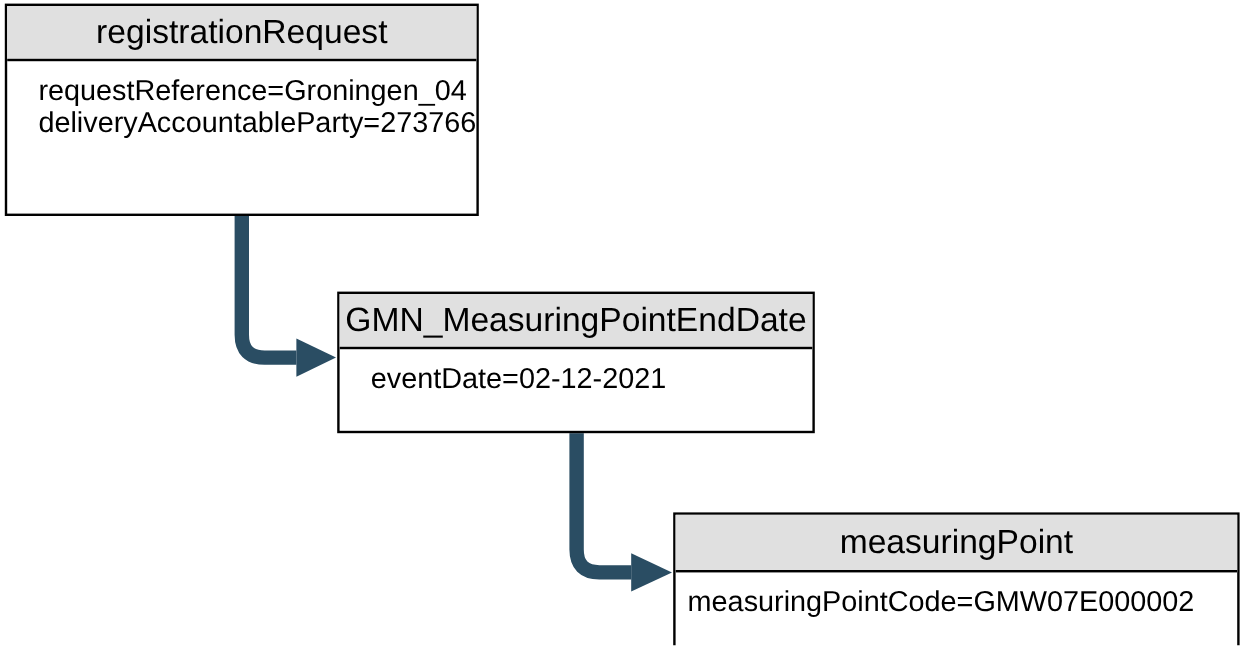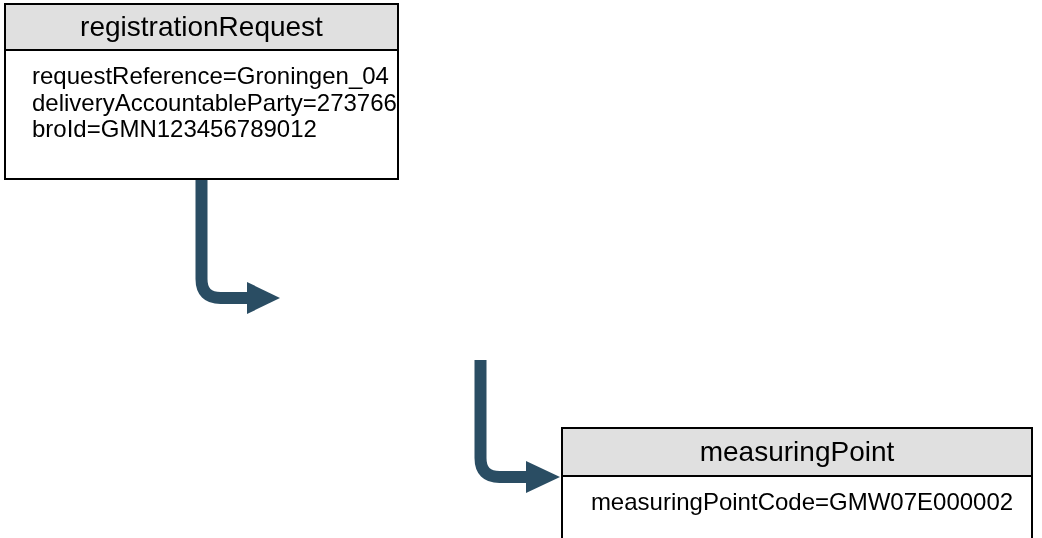--- a/index.html
+++ b/index.html
@@ -60,21 +60,20 @@
   }
   .node1 { left: 4px;   top: 3px;   width: 395px; height: 177px; }
   .node2 { left: 281px; top: 243px; width: 398px; height: 118px; }
   .node3 { left: 561px; top: 427px; width: 472px; height: 119px; }
   .node3 .node-header { height: 46px; }
   .node3 .node-body {
     padding: 0 0 0 10px;
     height: 50px;
     display: flex;
     align-items: center;
-    justify-content: center;
   }
   .attr-line { display: block; }
 </style>
 </head>
 <body>
 
 <div class="canvas">
 
   <svg class="edges" viewBox="0 0 1042 538" xmlns="http://www.w3.org/2000/svg">
     <g>
@@ -85,24 +84,29 @@
       <path class="edge-path" d="M 480.5 360 L 480.5 458 Q 480.5 477 499.5 477 L 526 477"></path>
       <polygon class="edge-head" points="526,461 526,493 560,477"></polygon>
     </g>
   </svg>
 
   <div class="node node1">
     <div class="node-header">registrationRequest</div>
     <div class="node-body">
       <span class="attr-line">requestReference=Groningen_04</span>
       <span class="attr-line">deliveryAccountableParty=27376655</span>
-      <span class="attr-line">broId=GMN123456789012</span>
     </div>
   </div>
 
+  <div class="node node2">
+    <div class="node-header">GMN_MeasuringPointEndDate</div>
+    <div class="node-body">
+      <span class="attr-line">eventDate=02-12-2021</span>
+    </div>
+  </div>
 
   <div class="node node3">
     <div class="node-header">measuringPoint</div>
     <div class="node-body">
       <span class="attr-line">measuringPointCode=GMW07E000002</span>
     </div>
   </div>
 
 </div>
 

